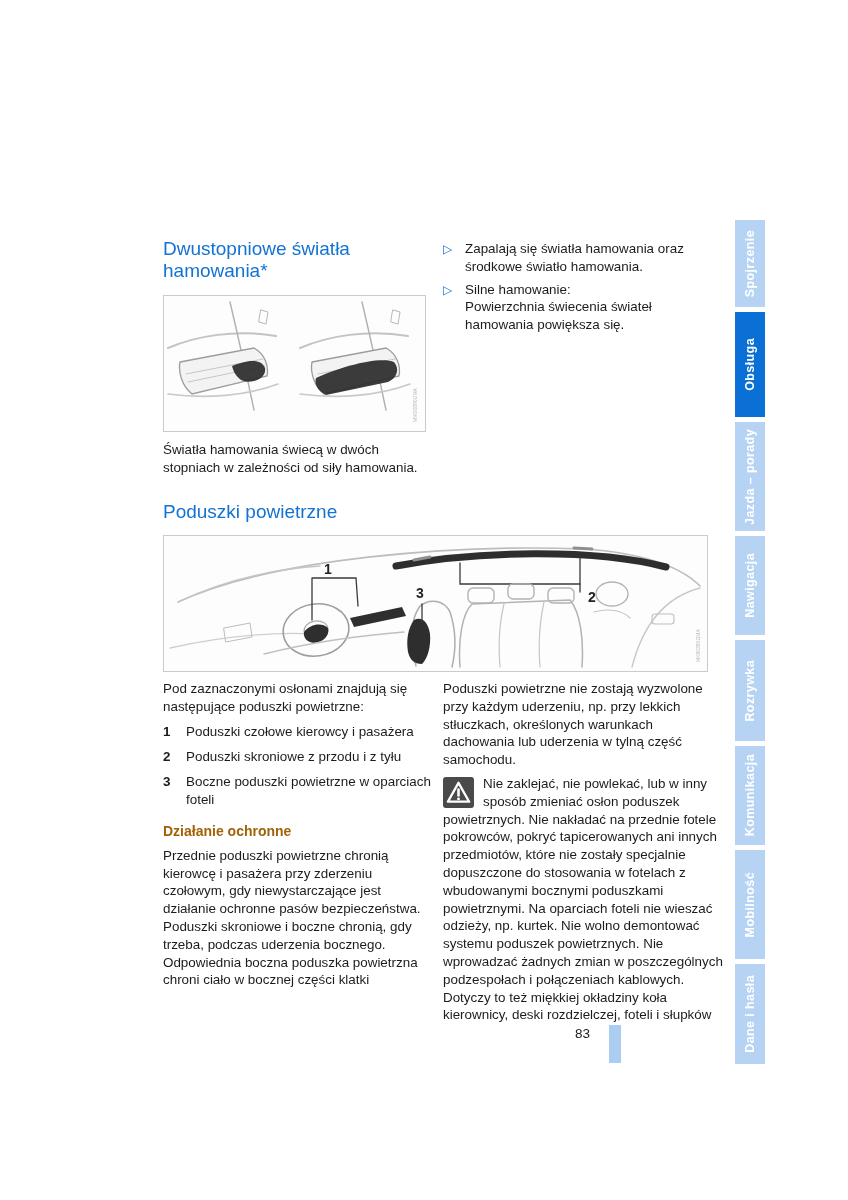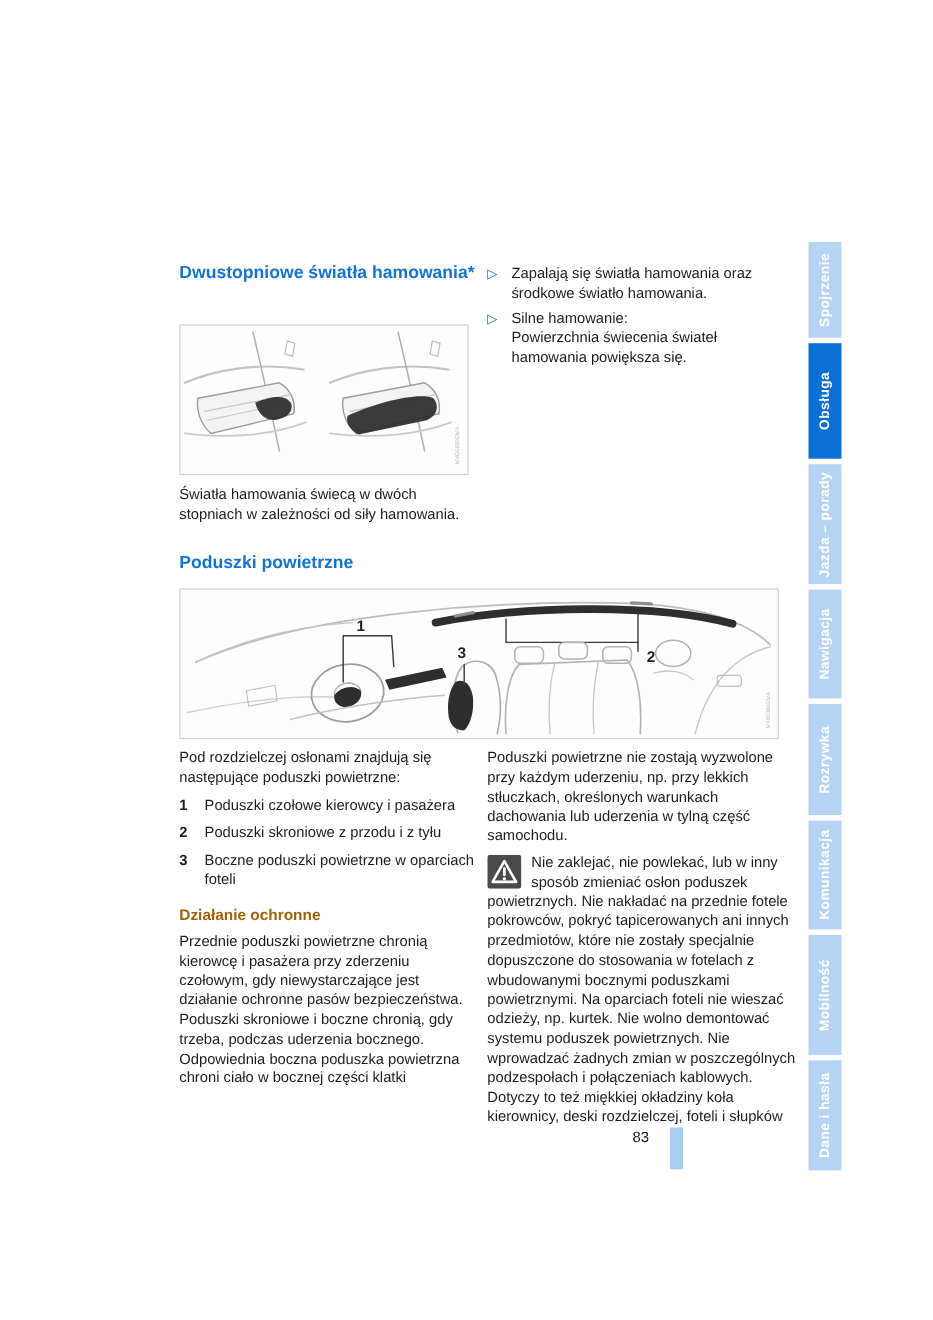--- a/index.html
+++ b/index.html
@@ -1,19 +1,19 @@
 <!DOCTYPE html>
 <html><head>
 <meta charset="utf-8">
 <style>
   html,body { margin:0; padding:0; background:#ffffff; }
   body { font-family:"Liberation Sans", sans-serif; color:#1c1c1c; }
   .page { position:relative; width:848px; height:1200px; background:#fff; overflow:hidden; }
 
-  .h1 { position:absolute; font-size:16px; line-height:22px; font-weight:bold; color:#1273d2; }
+  .h1 { position:absolute; font-size:19px; line-height:22px; font-weight:normal; color:#1273d2; }
   .h2 { font-size:14px; line-height:18px; font-weight:bold; color:#a16207; margin:0 0 7px 0; }
 
   .body-text, .body-text p { font-size:13.4px; line-height:17.8px; }
   p { margin:0 0 9px 0; }
 
   .img-box { position:absolute; border:1px solid #cbcbcb; background:#fdfdfd; box-sizing:border-box; }
 
   .caption { position:absolute; font-size:13.4px; line-height:17.8px; }
 
   .col { position:absolute; }
@@ -133,21 +133,21 @@
         <rect x="488" y="78" width="22" height="10" rx="3" stroke="#c0c0c0" stroke-width="1.1"></rect>
       </g>
       <text x="160" y="38" font-size="14" font-weight="bold" fill="#222">1</text>
       <text x="424" y="66" font-size="14" font-weight="bold" fill="#222">2</text>
       <text x="252" y="62" font-size="14" font-weight="bold" fill="#222">3</text>
       <text class="wm" transform="rotate(-90 536 126)" x="536" y="126">MK60380GMA</text>
     </svg>
   </div>
 
   <div class="col body-text" style="left:163px; top:680px; width:274px;">
-    <p style="margin-bottom:7px;">Pod rozdzielczej osłonami znajdują się następujące poduszki powietrzne:</p>
+    <p style="margin-bottom:7px;">Pod zaznaczonymi osłonami znajdują się następujące poduszki powietrzne:</p>
 
     <div class="nitem">
       <span class="num">1</span>
       <span>Poduszki czołowe kierowcy i pasażera</span>
     </div>
     <div class="nitem">
       <span class="num">2</span>
       <span>Poduszki skroniowe z przodu i z tyłu</span>
     </div>
     <div class="nitem">

